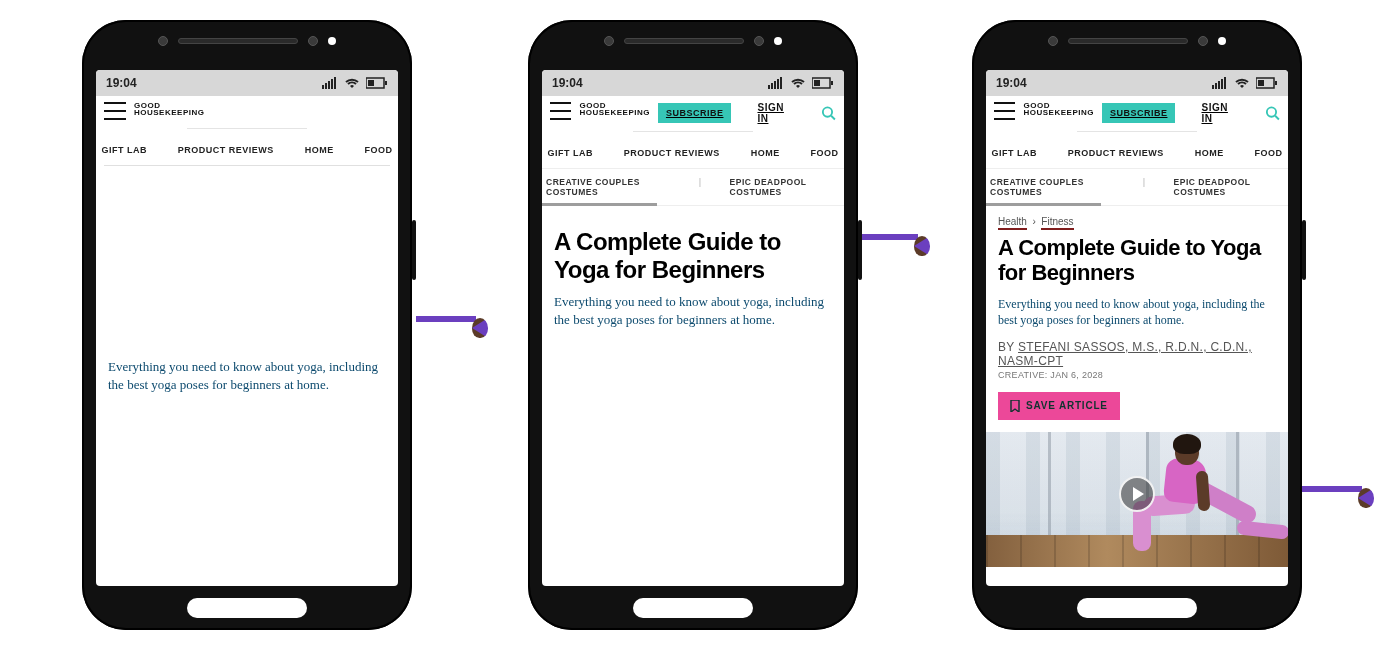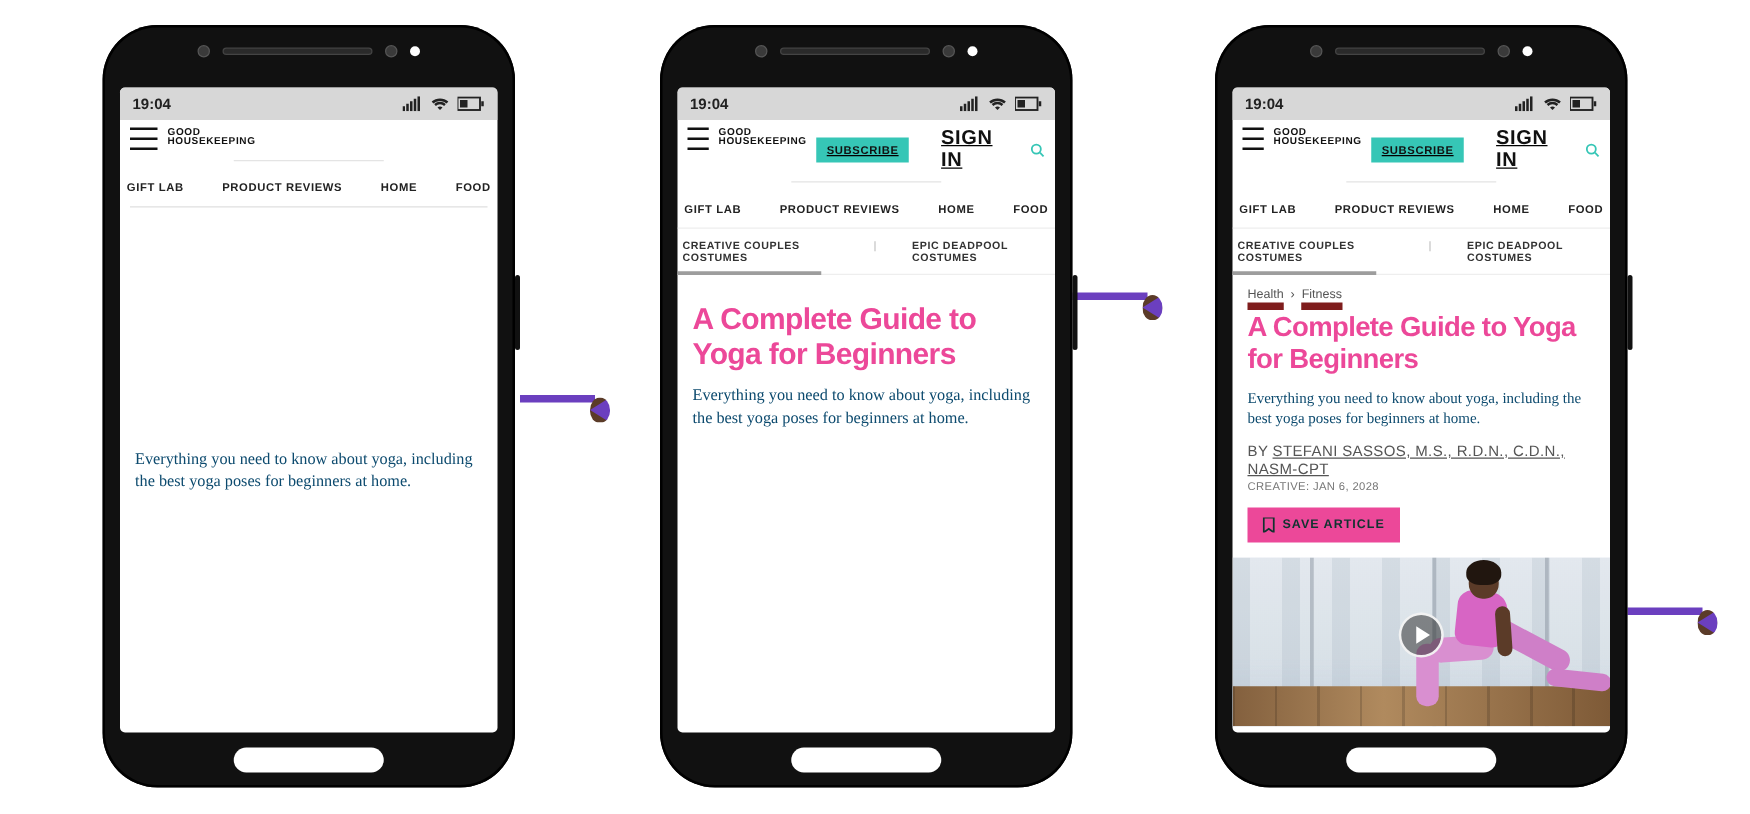--- a/index.html
+++ b/index.html
@@ -115,21 +115,21 @@
   .header-right { margin-left:auto; display:flex; align-items:center; gap:26px;text-decoration:underline; }
   .subscribe-btn {
     background:#36c6b6;
     color:#111;
     font-size:9px;
     font-weight:800;
     letter-spacing:0.5px;
     padding:5px 8px;
     border:none;
   }
-  .signin { font-size:16px; font-weight:700; letter-spacing:0.5px; color:#111; }
+  .signin { font-size:10px; font-weight:700; letter-spacing:0.5px; color:#111; }
   .search-icon { color:#36c6b6; }
 
   .divider { height:1px; background:#e0e0e0; margin: 0 8px; }
   .short-divider { width: 120px; margin: 0 auto 6px auto; height:1px; background:#e4e4e4; }
 
   
   .nav-row {
     display:flex;
     justify-content:space-around;
     padding: 10px 4px;
@@ -153,24 +153,24 @@
     bottom:-1px;
     left:0;
     width:38%;
     height:3px;
     background:#9d9d9d;
   }
 
   .content { flex:1; padding: 10px 12px; overflow:hidden; font-family: Georgia, 'Times New Roman', serif; color:#222; }
   .content.center-p { display:flex; flex-direction:column; justify-content:center; }
   .lede { font-size:13px; line-height:1.35; color:#0c4a6e; }
-  .title { font-family: -apple-system, Arial, sans-serif; font-weight:800; font-size:24px; line-height:1.15; letter-spacing:-0.5px; margin-bottom:10px; color:#ec4899;}
+  .title { font-family: -apple-system, Arial, sans-serif; font-weight:800; font-size:24px; line-height:1.15; letter-spacing:-0.5px; margin-bottom:10px; color:#000000;}
   .title.sm { font-size:22px; }
   .breadcrumb { font-size:10px; color:#555; margin-bottom:8px; font-family: Arial, sans-serif;}
-  .breadcrumb a { color:#555; text-decoration:none; border-bottom:6px solid #7f1d1d; padding-bottom:1px;}
+  .breadcrumb a { color:#555; text-decoration:none; border-bottom:2px solid #7f1d1d; padding-bottom:1px;}
   .by { font-size:12px; color:#555; letter-spacing:0.3px; font-family: Arial, sans-serif;}
   .by .name { text-decoration: underline; }
   .pub { font-size:9px; color:#777; letter-spacing:0.3px; margin-top:2px; font-family: Arial, sans-serif;}
   .save-btn {
     background:#ec4899; border:none; color:#10332f;
     font-size:10px; font-weight:800; letter-spacing:0.8px;
     padding:8px 12px; margin-top:12px; display:inline-flex; align-items:center; gap:6px;
     font-family: Arial, sans-serif;
   }
 

